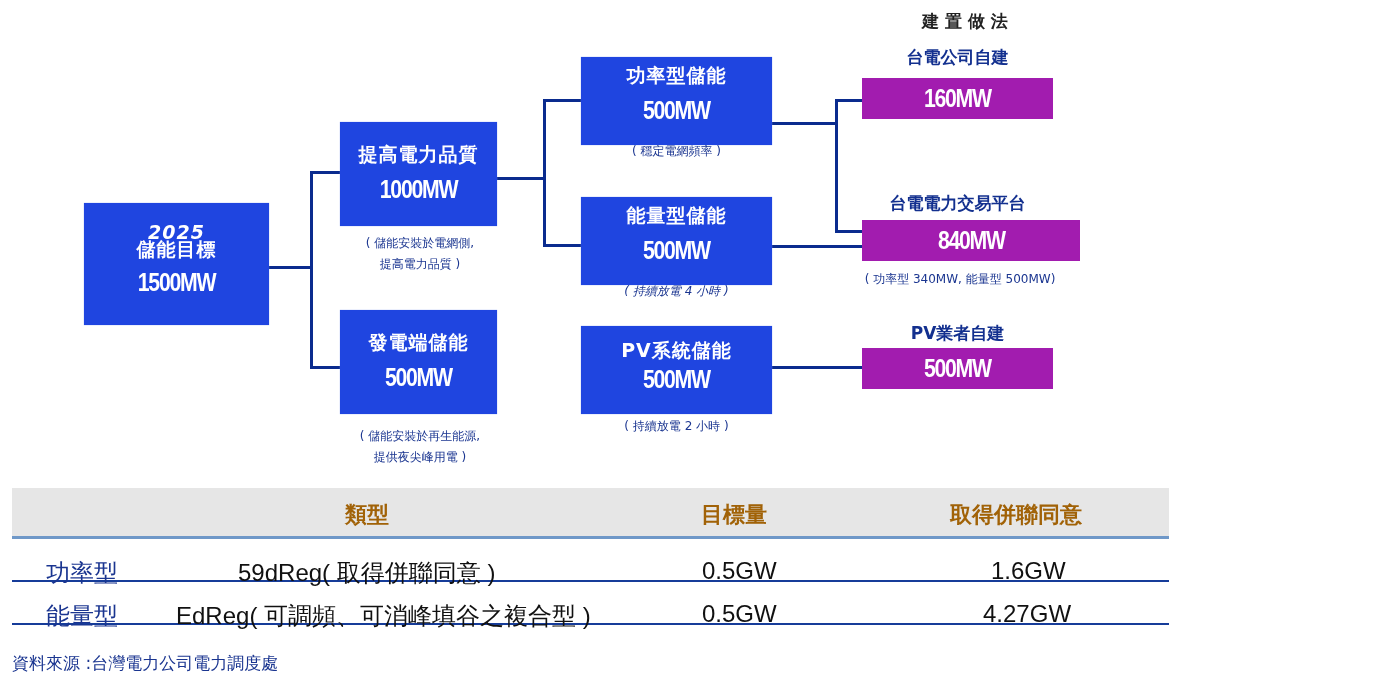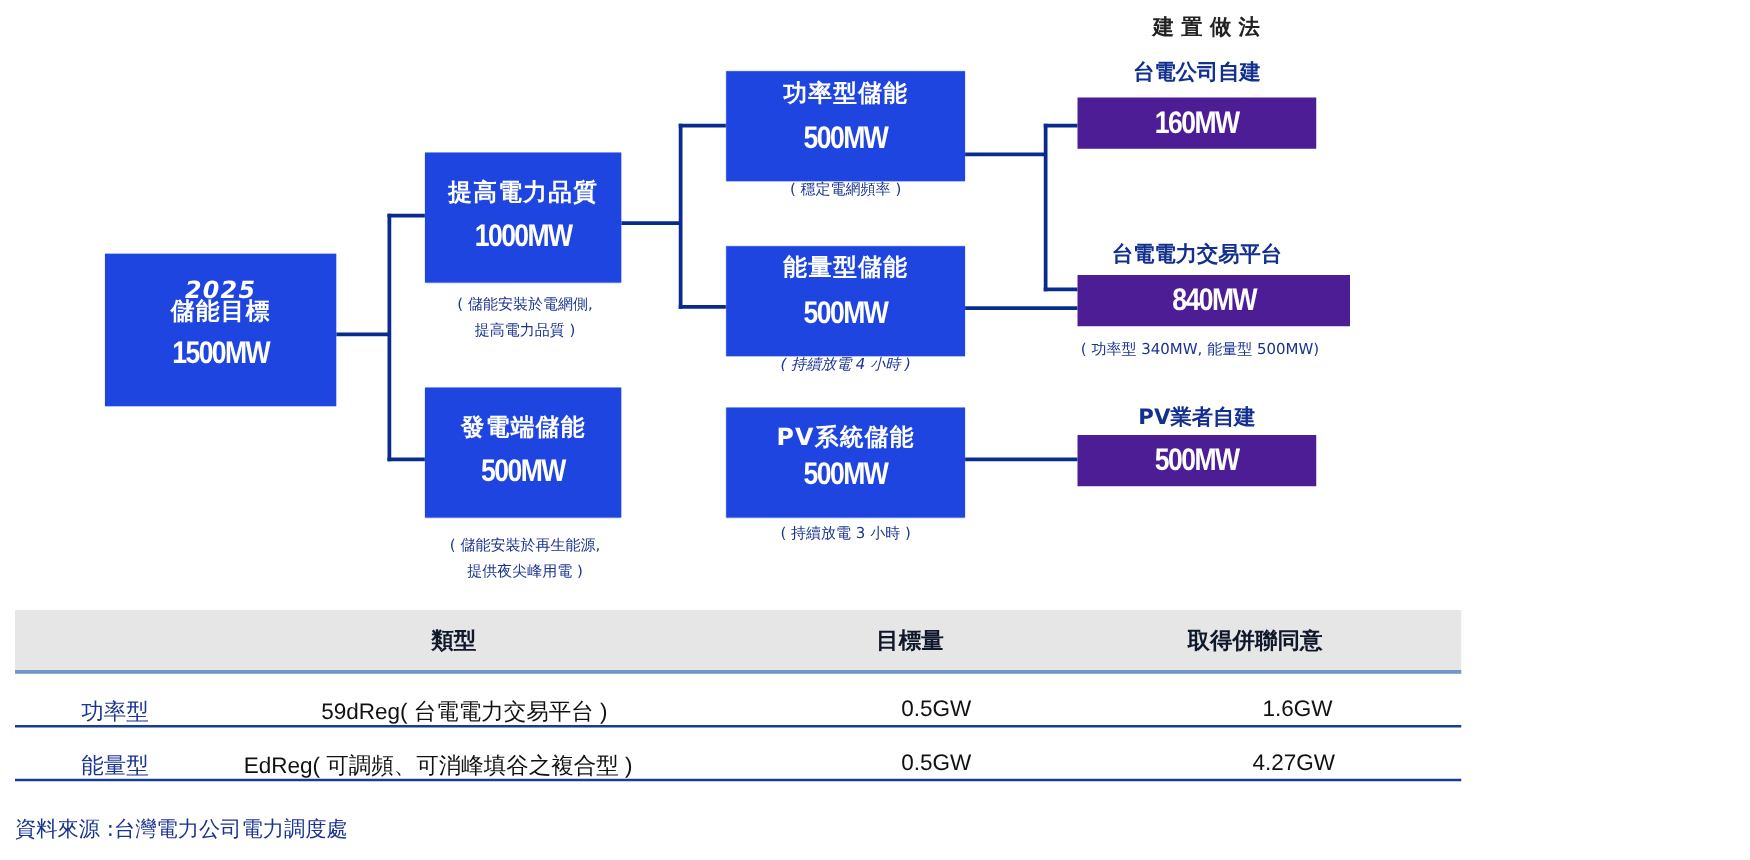--- a/index.html
+++ b/index.html
@@ -3,31 +3,31 @@
 <meta charset="utf-8">
 <style>
   html, body { margin:0; padding:0; }
   body { width:1400px; height:688px; background:#ffffff; position:relative; overflow:hidden;
          font-family:"DejaVu Sans", sans-serif; }
   .box { position:absolute; background:#1f45e0; color:#fff; display:flex; flex-direction:column;
          align-items:center; justify-content:center; text-align:center; box-shadow:0 0 1px #8aa0f0; }
   .box .t { font-size:19px; font-weight:bold; letter-spacing:1px; line-height:24px; }
   .box .v { font-family:"Liberation Sans", sans-serif; font-weight:bold; font-size:25px; letter-spacing:-1.5px;
             transform:scaleX(0.85); line-height:34px; margin-top:6px; }
-  .pink { position:absolute; background:#4c1d95; color:#fff; display:flex; align-items:center; justify-content:center; }
+  .pink { position:absolute; background:#a21caf; color:#fff; display:flex; align-items:center; justify-content:center; }
   .pink .v { font-family:"Liberation Sans", sans-serif; font-weight:bold; font-size:25px; letter-spacing:-1.5px; transform:scaleX(0.85); }
   .note { position:absolute; color:#1a3590; font-size:12px; text-align:center; line-height:21px; white-space:nowrap; }
   .lbl { position:absolute; color:#13308f; font-weight:bold; font-size:17px; text-align:center; white-space:nowrap; }
   .line { position:absolute; background:#0a2b8e; }
   #tbl { position:absolute; left:12px; top:488px; width:1157px; }
   .thead { height:48px; background:#e6e6e6; border-bottom:3px solid #6f98c8; position:relative; }
   .row { height:41px; border-bottom:2px solid #163c99; position:relative; }
   .cell { position:absolute; white-space:nowrap; font-family:"Liberation Sans", sans-serif; }
-  .thead .cell { top:12px; font-size:18px; color:#0f172a; font-weight:bold; }
-  .row .cell { top:18px; font-size:18px; color:#111;margin-left:19px; }
+  .thead .cell { top:12px; font-size:22px; color:#a16207; font-weight:bold; }
+  .row .cell { top:18px; font-size:24px; color:#111; }
   .row .cat { color:#1a3590; }
   #src { position:absolute; left:12px; top:652px; font-size:17px; color:#1a3590; }
 </style>
 </head>
 <body>
 
 <div class="line" style="left:269px;top:266px;width:43px;height:3px;"></div>
 <div class="line" style="left:310px;top:171px;width:3px;height:198px;"></div>
 <div class="line" style="left:310px;top:171px;width:31px;height:3px;"></div>
 <div class="line" style="left:310px;top:366px;width:31px;height:3px;"></div>
@@ -70,30 +70,30 @@
   <div>提供夜尖峰用電 )</div>
 </div>
 
 <div class="box" style="left:581px;top:57px;width:191px;height:88px;">
   <div class="t" style="margin-top:-12px;">功率型儲能</div>
   <div class="v">500MW</div>
 </div>
 <div class="note" style="left:581px;top:141px;width:191px;">( 穩定電網頻率 )</div>
 
 <div class="box" style="left:581px;top:197px;width:191px;height:88px;">
-  <div class="t" style="margin-top:-12px;font-family:Liberation Serif, serif;">能量型儲能</div>
+  <div class="t" style="margin-top:-12px;">能量型儲能</div>
   <div class="v">500MW</div>
 </div>
 <div class="note" style="left:581px;top:281px;width:191px;font-style:italic;">( 持續放電 4 小時 )</div>
 
 <div class="box" style="left:581px;top:326px;width:191px;height:88px;">
   <div class="t" style="margin-top:-6px;">PV系統儲能</div>
   <div class="v" style="margin-top:0;">500MW</div>
 </div>
-<div class="note" style="left:581px;top:416px;width:191px;">( 持續放電 3 小時 )</div>
+<div class="note" style="left:581px;top:416px;width:191px;">( 持續放電 2 小時 )</div>
 
 <div class="lbl" style="left:862px;top:46px;width:191px;">台電公司自建</div>
 <div class="pink" style="left:862px;top:78px;width:191px;height:41px;">
   <div class="v">160MW</div>
 </div>
 
 <div class="lbl" style="left:840px;top:192px;width:235px;">台電電力交易平台</div>
 <div class="pink" style="left:862px;top:220px;width:218px;height:41px;">
   <div class="v">840MW</div>
 </div>
@@ -105,21 +105,21 @@
 </div>
 
 <div id="tbl">
   <div class="thead">
     <div class="cell" style="left:333px;">類型</div>
     <div class="cell" style="left:689px;">目標量</div>
     <div class="cell" style="left:938px;">取得併聯同意</div>
   </div>
   <div class="row">
     <div class="cell cat" style="left:34px;">功率型</div>
-    <div class="cell" style="left:226px;">59dReg( 台電電力交易平台 )</div>
+    <div class="cell" style="left:226px;">59dReg( 取得併聯同意 )</div>
     <div class="cell" style="left:690px;">0.5GW</div>
     <div class="cell" style="left:979px;">1.6GW</div>
   </div>
   <div class="row">
     <div class="cell cat" style="left:34px;text-align:right;">能量型</div>
     <div class="cell" style="left:164px;">EdReg( 可調頻、可消峰填谷之複合型 )</div>
     <div class="cell" style="left:690px;">0.5GW</div>
     <div class="cell" style="left:971px;">4.27GW</div>
   </div>
 </div>

